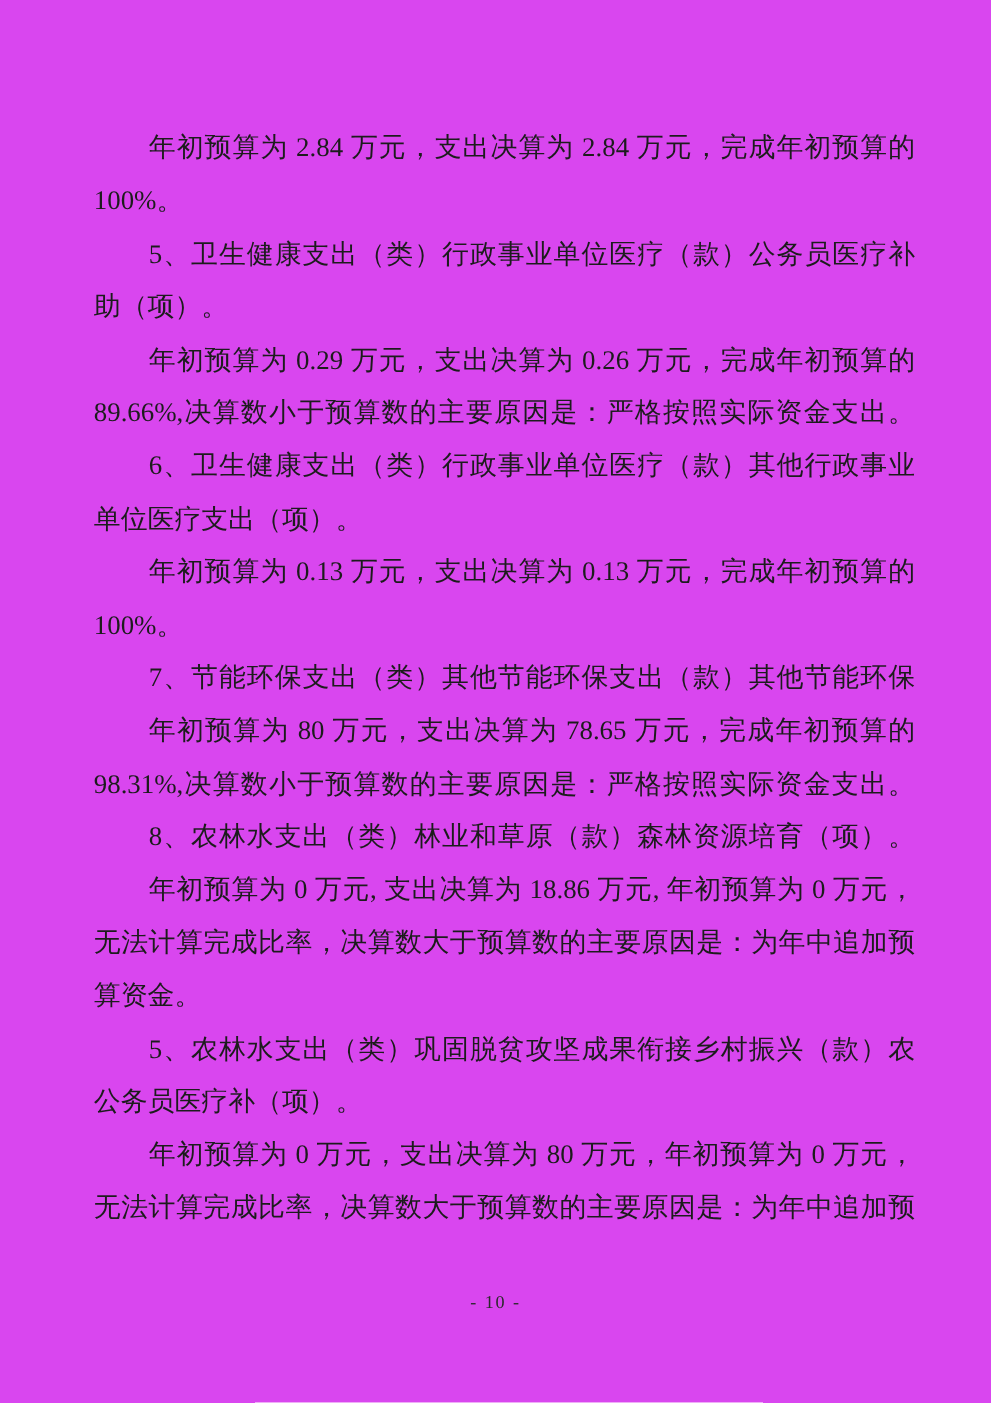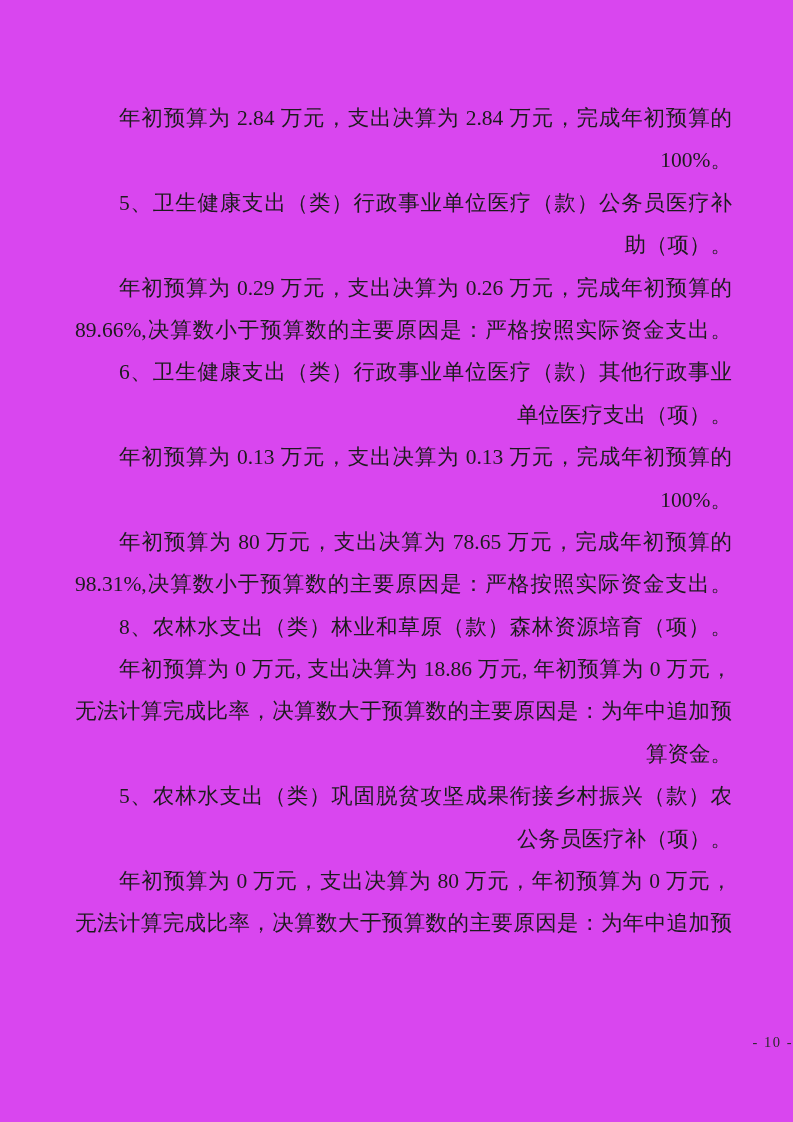--- a/index.html
+++ b/index.html
@@ -19,58 +19,59 @@
   .doc-body {
     position: absolute;
     left: 75px;
     top: 97px;
     width: 657px;
     font-size: 21.5px;
     line-height: 42.4px;
   }
   .line {
     height: 42.4px;
-    text-align: right;
+    text-align: left;
     white-space: normal;
     overflow: visible;
   }
   .line.indent {
     text-indent: 44px;
   }
   .line.justify {
     text-align: justify;
     text-align-last: justify;
     text-justify: inter-character;
   }
   .footer {
     position: absolute;
     left: 0;
     top: 1034px;
     width: 100%;
-    text-align: right;
+    text-align: center;
     font-size: 14.5px;
     letter-spacing: 1.5px;
     color: #2a2a2a;
   }
 </style>
 </head>
 <body>
 
 <div class="page">
   <div class="doc-body" id="doc-body">
       <div class="line indent justify">年初预算为 2.84 万元，支出决算为 2.84 万元，完成年初预算的</div>
       <div class="line">100%。</div>
       <div class="line indent justify">5、卫生健康支出（类）行政事业单位医疗（款）公务员医疗补</div>
       <div class="line">助（项）。</div>
       <div class="line indent justify">年初预算为 0.29 万元，支出决算为 0.26 万元，完成年初预算的</div>
       <div class="line justify">89.66%,决算数小于预算数的主要原因是：严格按照实际资金支出。</div>
       <div class="line indent justify">6、卫生健康支出（类）行政事业单位医疗（款）其他行政事业</div>
       <div class="line">单位医疗支出（项）。</div>
       <div class="line indent justify">年初预算为 0.13 万元，支出决算为 0.13 万元，完成年初预算的</div>
       <div class="line">100%。</div>
+      <div class="line indent justify">7、节能环保支出（类）其他节能环保支出（款）其他节能环保</div>
       <div class="line indent justify">年初预算为 80 万元，支出决算为 78.65 万元，完成年初预算的</div>
       <div class="line justify">98.31%,决算数小于预算数的主要原因是：严格按照实际资金支出。</div>
       <div class="line indent justify">8、农林水支出（类）林业和草原（款）森林资源培育（项）。</div>
       <div class="line indent justify">年初预算为 0 万元, 支出决算为 18.86 万元, 年初预算为 0 万元，</div>
       <div class="line justify">无法计算完成比率，决算数大于预算数的主要原因是：为年中追加预</div>
       <div class="line">算资金。</div>
       <div class="line indent justify">5、农林水支出（类）巩固脱贫攻坚成果衔接乡村振兴（款）农</div>
       <div class="line">公务员医疗补（项）。</div>
       <div class="line indent justify">年初预算为 0 万元，支出决算为 80 万元，年初预算为 0 万元，</div>
       <div class="line justify">无法计算完成比率，决算数大于预算数的主要原因是：为年中追加预</div>

